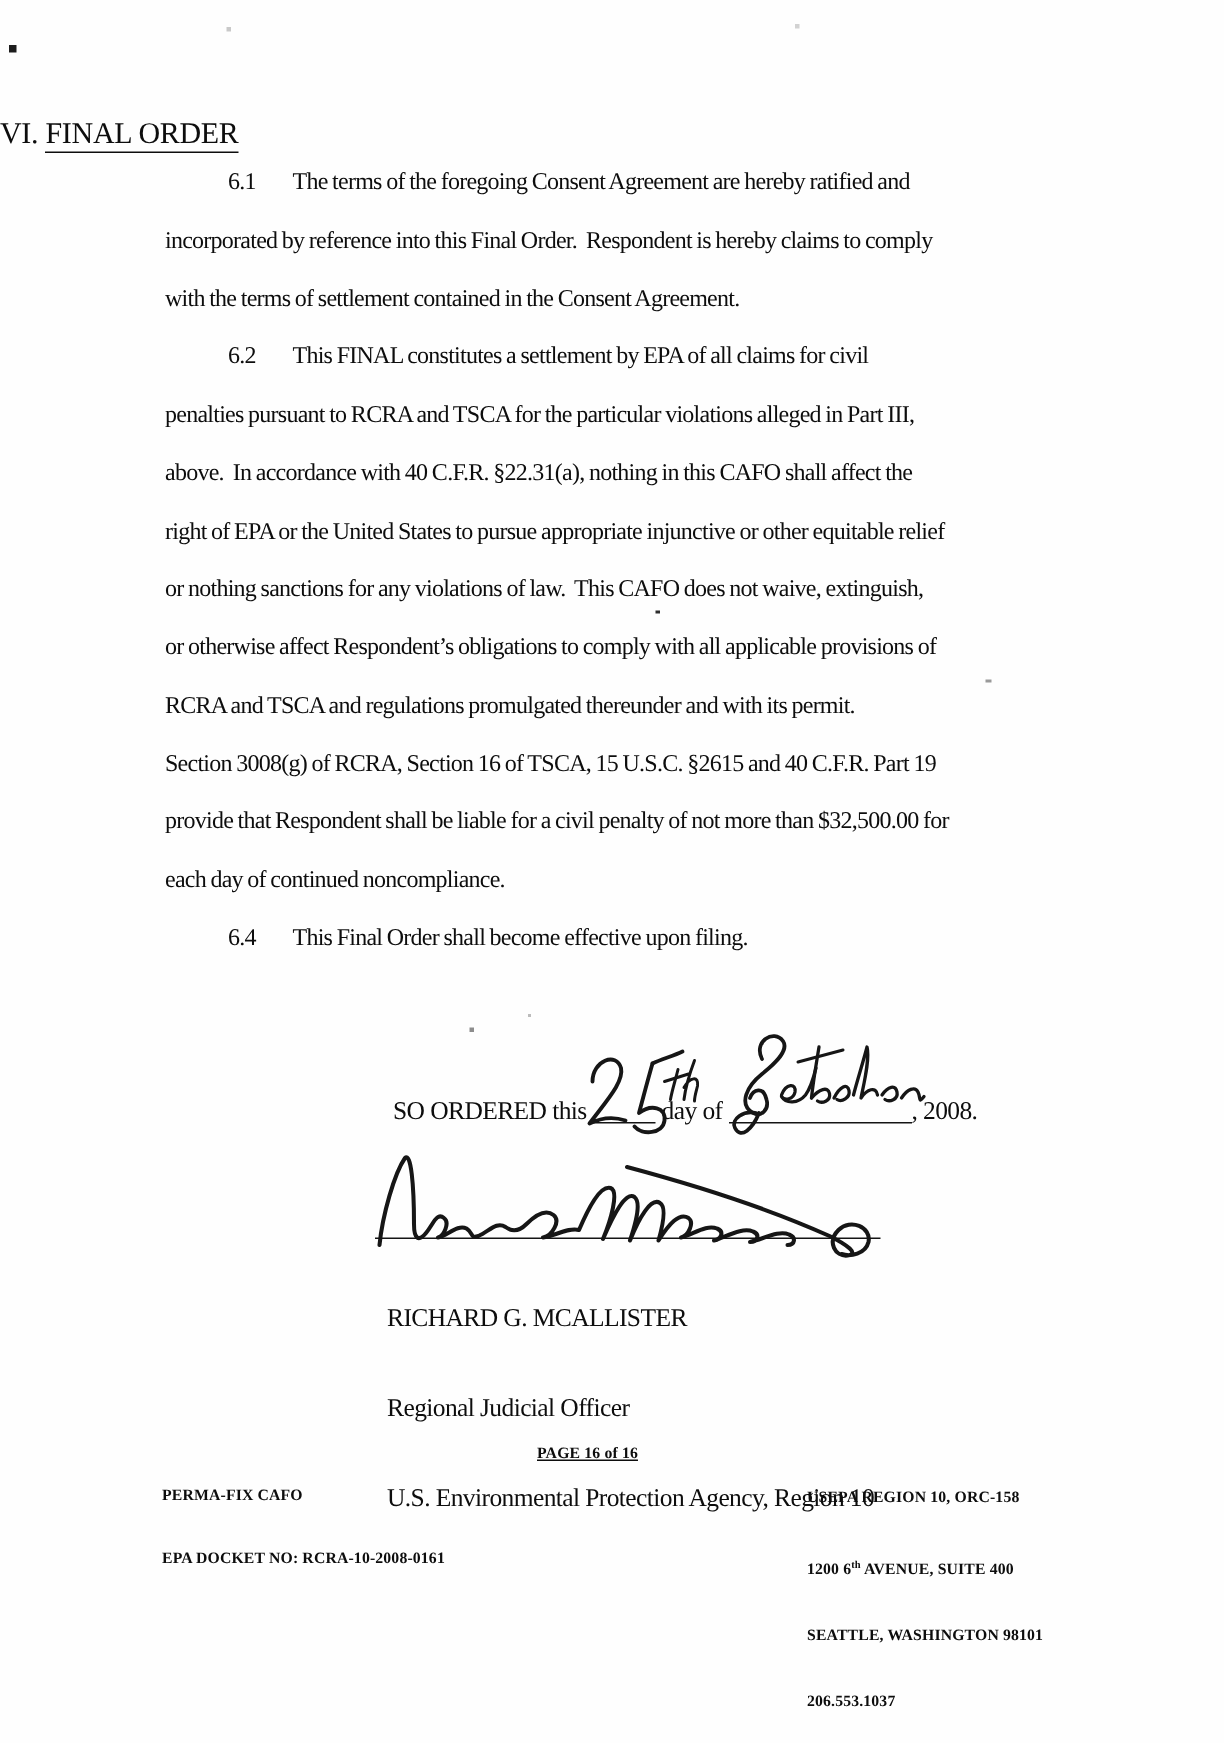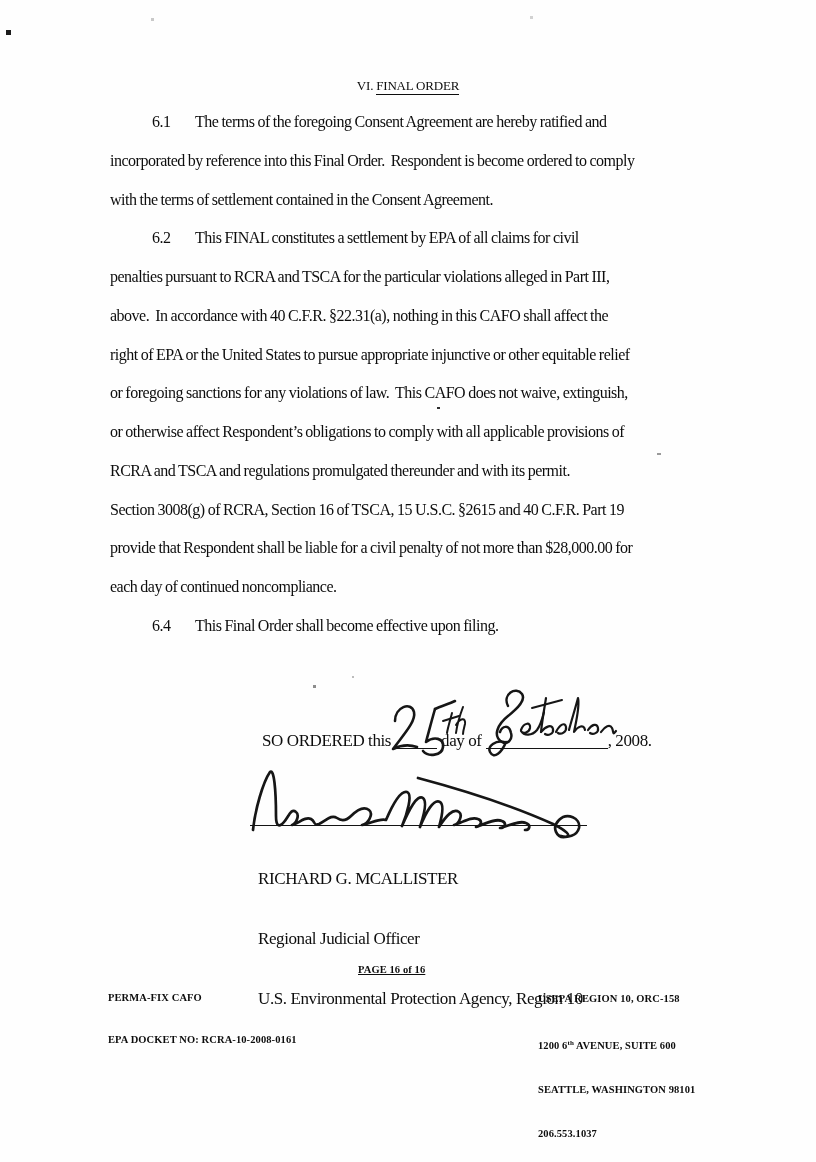--- a/index.html
+++ b/index.html
@@ -5,21 +5,21 @@
   html,body { margin:0; padding:0; background:#ffffff; }
   .page {
     position:relative; width:816px; height:1162px;
     background:#fefefe; overflow:hidden;
     font-family:"Liberation Serif", serif;
     color:#0d0d0d;
   }
   
   .title {
     position:absolute; top:78px; left:0; width:816px;
-    text-align:center; font-size:13px; letter-spacing:-0.2px;
+    text-align:left; font-size:20px; letter-spacing:-0.2px;
     white-space:pre;
   }
   .title .u { border-bottom:1.6px solid #0d0d0d; padding-bottom:1px; }
   
   .body {
     position:absolute; top:103px; left:110px; width:610px;
     font-size:16px; letter-spacing:-0.5px; word-spacing:-0.5px;
   }
   .line { white-space:pre; line-height:38.75px; height:38.75px; }
   .line .num { display:inline-block; width:43px; }
@@ -64,33 +64,33 @@
   <div class="speck" style="left:530px;top:16px;width:3px;height:3px;background:#d2d2d2;"></div>
   <div class="speck" style="left:437px;top:407px;width:3px;height:2px;background:#2e2e2e;"></div>
   <div class="speck" style="left:657px;top:453px;width:4px;height:2px;background:#9a9a9a;"></div>
   <div class="speck" style="left:313px;top:685px;width:3px;height:3px;background:#8d8d8d;"></div>
   <div class="speck" style="left:352px;top:676px;width:2px;height:2px;background:#bcbcbc;"></div>
 
   <div class="title"><span>VI. </span><span class="u">FINAL ORDER</span></div>
 
   <div class="body">
     <div class="line first"><span class="num">6.1</span><span>The terms of the foregoing Consent Agreement are hereby ratified and</span></div>
-    <div class="line">incorporated by reference into this Final Order.  Respondent is become ordered to comply</div>
+    <div class="line">incorporated by reference into this Final Order.  Respondent is hereby claims to comply</div>
     <div class="line">with the terms of settlement contained in the Consent Agreement.</div>
 
     <div class="line first"><span class="num">6.2</span><span>This FINAL constitutes a settlement by EPA of all claims for civil</span></div>
     <div class="line">penalties pursuant to RCRA and TSCA for the particular violations alleged in Part III,</div>
     <div class="line">above.  In accordance with 40 C.F.R. §22.31(a), nothing in this CAFO shall affect the</div>
     <div class="line">right of EPA or the United States to pursue appropriate injunctive or other equitable relief</div>
-    <div class="line">or foregoing sanctions for any violations of law.  This CAFO does not waive, extinguish,</div>
+    <div class="line">or nothing sanctions for any violations of law.  This CAFO does not waive, extinguish,</div>
     <div class="line">or otherwise affect Respondent’s obligations to comply with all applicable provisions of</div>
     <div class="line">RCRA and TSCA and regulations promulgated thereunder and with its permit.</div>
 
     <div class="line">Section 3008(g) of RCRA, Section 16 of TSCA, 15 U.S.C. §2615 and 40 C.F.R. Part 19</div>
-    <div class="line">provide that Respondent shall be liable for a civil penalty of not more than $28,000.00 for</div>
+    <div class="line">provide that Respondent shall be liable for a civil penalty of not more than $32,500.00 for</div>
     <div class="line">each day of continued noncompliance.</div>
 
     <div class="line first"><span class="num">6.4</span><span>This Final Order shall become effective upon filing.</span></div>
   </div>
 
   <div class="order-line"><span>SO ORDERED this</span><span class="blank blank-day"></span><span>day of</span><span class="blank blank-month"></span><span>, 2008.</span></div>
 
   <svg id="hw-day" class="hw" width="90" height="62" viewBox="0 0 90 62" aria-label="25th">
     <path stroke-width="2.6" d="M 12 24 C 12 10, 28 4, 31 15 C 33 24, 22 36, 10 52 C 20 47, 28 48, 34 50"></path>
     <path stroke-width="2.6" d="M 52 12 C 48 26, 46 34, 43 45 C 51 39, 61 41, 60 50 C 59 59, 45 60, 40 54"></path>
@@ -126,19 +126,19 @@
   </div>
 
   <div class="footer">
     <div class="f-col f-left">
       <div>PERMA-FIX CAFO</div>
       <div>EPA DOCKET NO: RCRA-10-2008-0161</div>
     </div>
     <div class="f-col f-center">PAGE 16 of 16</div>
     <div class="f-col f-right">
       <div>USEPA REGION 10, ORC-158</div>
-      <div><span>1200 6</span><sup>th</sup><span> AVENUE, SUITE 600</span></div>
+      <div><span>1200 6</span><sup>th</sup><span> AVENUE, SUITE 400</span></div>
       <div>SEATTLE, WASHINGTON 98101</div>
       <div>206.553.1037</div>
     </div>
   </div>
 
 </div>
 
 </body></html>

